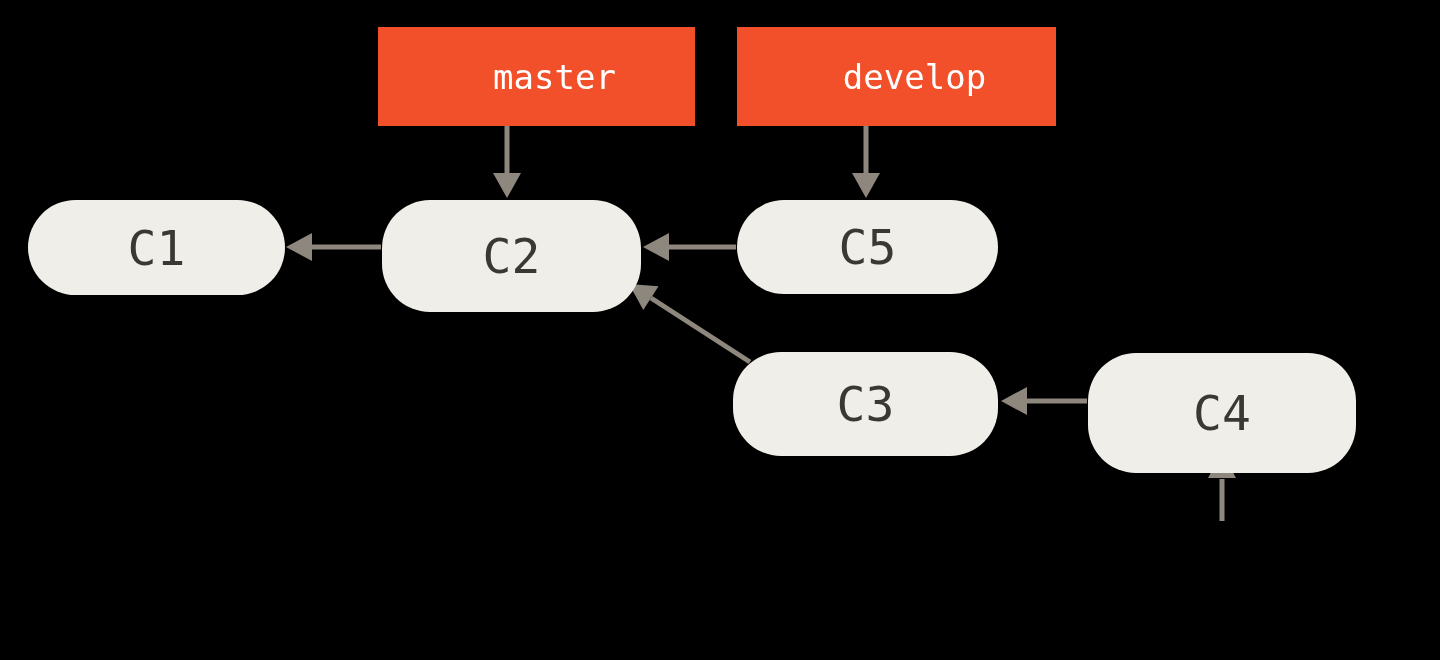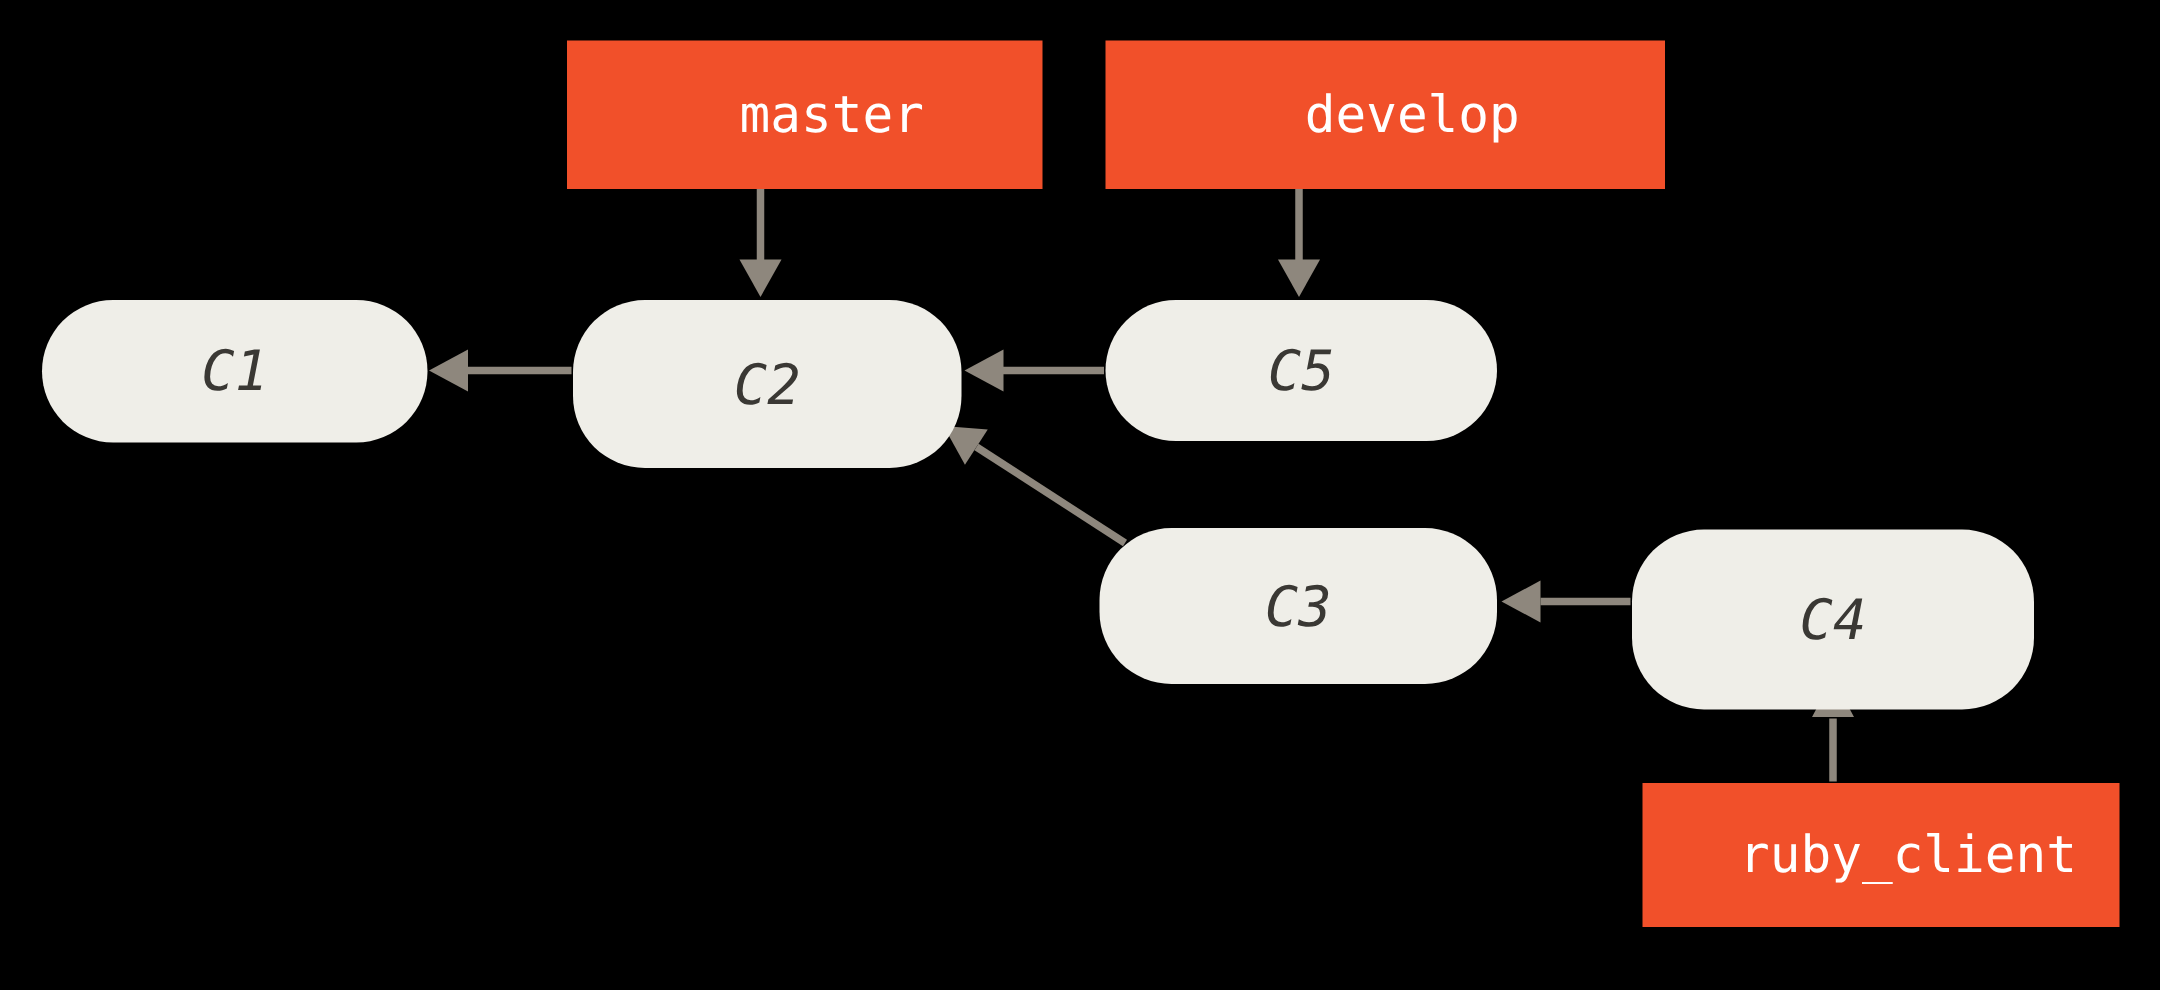--- a/index.html
+++ b/index.html
@@ -30,31 +30,30 @@
   .arrows polygon { fill: currentColor; }
   .node {
     position: absolute;
     display: flex; align-items: center; justify-content: center;
     text-align: center;
   }
   .commit {
     background: var(--commit-bg, #EFEEE8);
     border-radius: 48px;
     color: var(--commit-text, #3A3834);
-    font-size: 37px;
-    font-style: italic;
+    font-size: 48px;
   }
   .branch {
     background: var(--branch-label-bg, #F1502A);
     color: var(--branch-label-text, #fff);
     font-size: 34px;
     padding-left: 36px;
   }
   #node-master      { left: 378px;  top: 27px;  width: 317px; height: 99px; }
-  #node-develop     { left: 737px;  top: 27px;  width: 373px; height: 99px; }
+  #node-develop     { left: 737px;  top: 27px;  width: 319px; height: 99px; }
   #node-ruby-client { left: 1095px; top: 522px; width: 318px; height: 96px; }
   #node-c1 { left: 28px;   top: 200px; width: 257px; height: 95px; }
   #node-c2 { left: 382px;  top: 200px; width: 259px; height: 112px; }
   #node-c5 { left: 737px;  top: 200px; width: 261px; height: 94px; }
   #node-c3 { left: 733px;  top: 352px; width: 265px; height: 104px; justify-content: center; }
   #node-c4 { left: 1088px; top: 353px; width: 268px; height: 120px; }
 </style>
 </head>
 <body>
 
@@ -90,23 +89,20 @@
       <polygon points="1222,452 1208,478 1236,478"></polygon>
     </g>
   </svg>
 
   <div class="node branch" id="node-master">
     <span>master</span>
   </div>
   <div class="node branch" id="node-develop">
     <span>develop</span>
   </div>
-  <div class="node branch" id="node-ruby-client">
-    <span>ruby_client</span>
-  </div>
 
   <div class="node commit" id="node-c1">
     <span>C1</span>
   </div>
   <div class="node commit" id="node-c2">
     <span>C2</span>
   </div>
   <div class="node commit" id="node-c5">
     <span>C5</span>
   </div>

